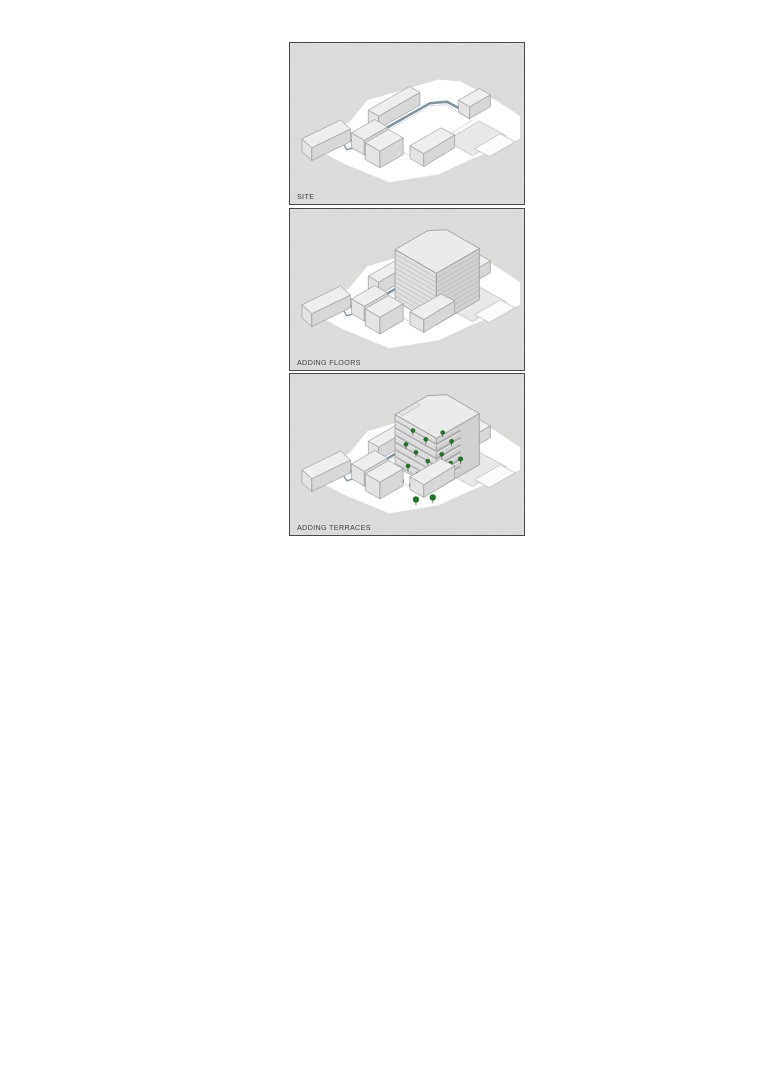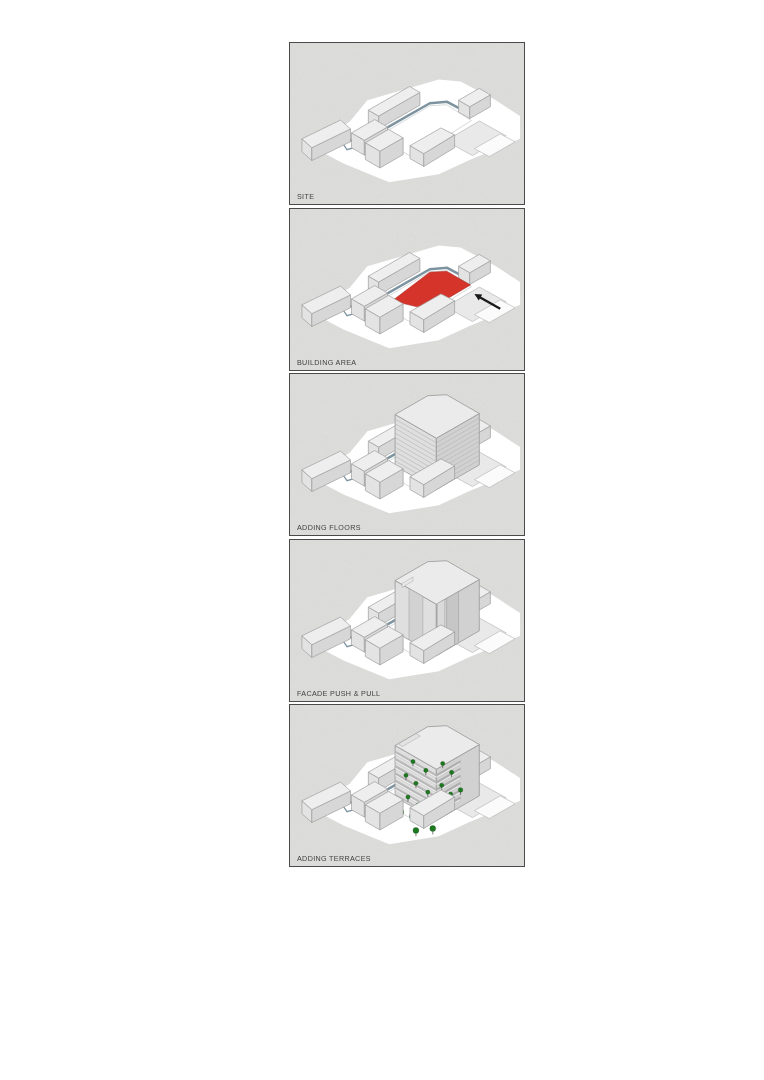--- a/index.html
+++ b/index.html
@@ -117,33 +117,20 @@
 
   <section class="panel">
     <svg class="scene" viewBox="0 0 236 163" preserveAspectRatio="none">
       <rect class="noise" width="236" height="163" filter="url(#paper-noise)"></rect>
       <use href="#g-site-back"></use>
       <use href="#g-site-front"></use>
     </svg>
     <div class="panel-label">SITE</div>
   </section>
 
-  <section class="panel">
-    <svg class="scene" viewBox="0 0 236 163" preserveAspectRatio="none">
-      <rect class="noise" width="236" height="163" filter="url(#paper-noise)"></rect>
-      <use href="#g-site-back"></use>
-      <polygon class="red-area" points="103,93 141,64 158,63 182,77 160,90 153.9,86.5 146.1,91 152.2,94.5 128,99"></polygon>
-      <g>
-        <line class="arrow-line" x1="212" y1="101" x2="191" y2="89"></line>
-        <polygon class="arrow-head" points="186,86 193.85,86.47 190.35,92.53"></polygon>
-      </g>
-      <use href="#g-site-front"></use>
-    </svg>
-    <div class="panel-label">BUILDING AREA</div>
-  </section>
 
 
   <section class="panel">
     <svg class="scene" viewBox="0 0 236 163" preserveAspectRatio="none">
       <rect class="noise" width="236" height="163" filter="url(#paper-noise)"></rect>
       <use href="#g-site-back"></use>
       <use href="#g-tower"></use>
       <g>
         <line class="floor-line" x1="106" y1="45.7" x2="147.6" y2="69.7"></line>
         <line class="floor-line" x1="106" y1="50.4" x2="147.6" y2="74.4"></line>
@@ -164,36 +151,20 @@
         <line class="floor-line" x1="147.6" y1="97.9" x2="190.9" y2="72.9"></line>
         <line class="floor-line" x1="147.6" y1="102.6" x2="190.9" y2="77.6"></line>
         <line class="floor-line" x1="147.6" y1="107.3" x2="190.9" y2="82.3"></line>
         <line class="floor-line" x1="147.6" y1="112" x2="190.9" y2="87"></line>
       </g>
       <use href="#g-site-front"></use>
     </svg>
     <div class="panel-label">ADDING FLOORS</div>
   </section>
 
-  <section class="panel">
-    <svg class="scene" viewBox="0 0 236 163" preserveAspectRatio="none">
-      <rect class="noise" width="236" height="163" filter="url(#paper-noise)"></rect>
-      <use href="#g-site-back"></use>
-      <use href="#g-tower"></use>
-      <g>
-        <polygon class="strip-rec-l" points="120,49.1 134,57.2 134,109.2 120,101.1"></polygon>
-        <polygon class="strip-rec-r" points="158,59 170,52.1 170,104.1 158,111"></polygon>
-        <polygon class="strip-pull" points="148.6,64.4 156,60.2 156,112.2 148.6,116.4"></polygon>
-        <polygon class="step" points="113,44 124,37.5 124,41.5 113,48"></polygon>
-        <polygon class="notch" points="141.5,113.5 147.6,117 153.7,113.5 153.7,104 147.6,107.5 141.5,104"></polygon>
-      </g>
-      <use href="#g-site-front"></use>
-    </svg>
-    <div class="panel-label">FACADE PUSH &amp; PULL</div>
-  </section>
 
   <section class="panel">
     <svg class="scene" viewBox="0 0 236 163" preserveAspectRatio="none">
       <rect class="noise" width="236" height="163" filter="url(#paper-noise)"></rect>
       <use href="#g-site-back"></use>
       <use href="#g-tower"></use>
       <g>
         <polygon class="recess" points="106,46 147.6,70 147.6,72.4 106,48.4"></polygon>
         <polygon class="slab" points="106,48.4 147.6,72.4 147.6,74.2 106,50.2"></polygon>
         <polygon class="recess" points="106,53.3 147.6,77.3 147.6,79.7 106,55.7"></polygon>

